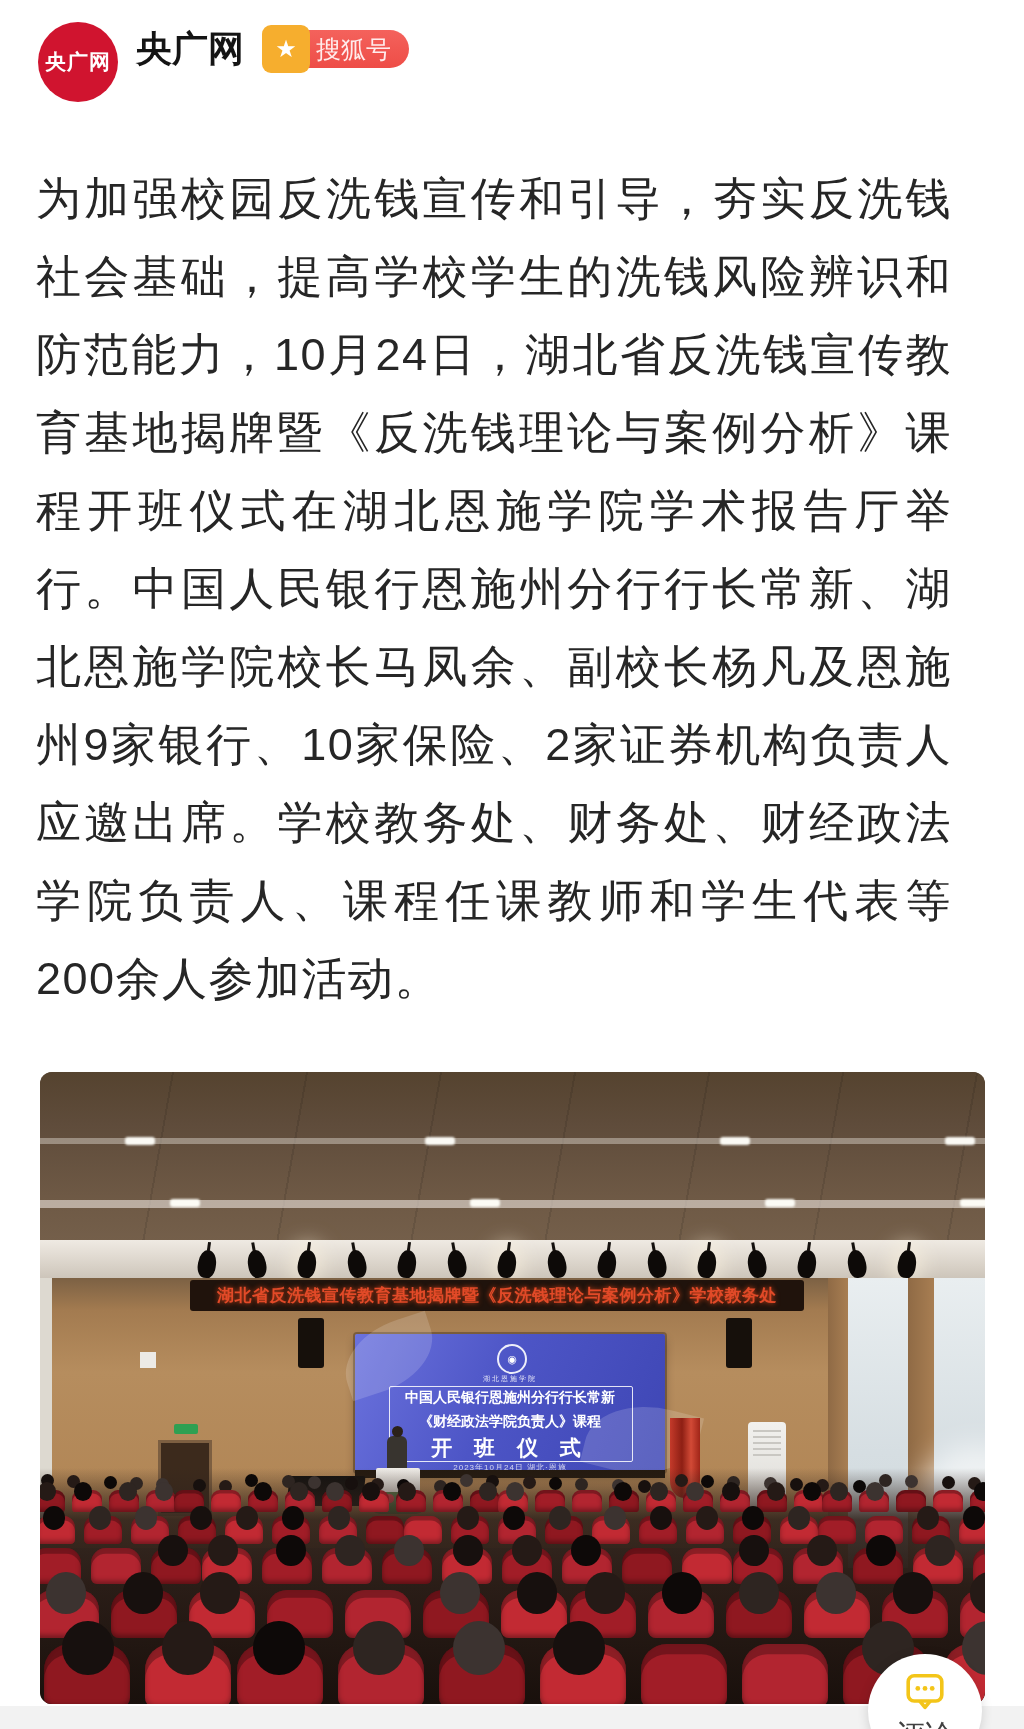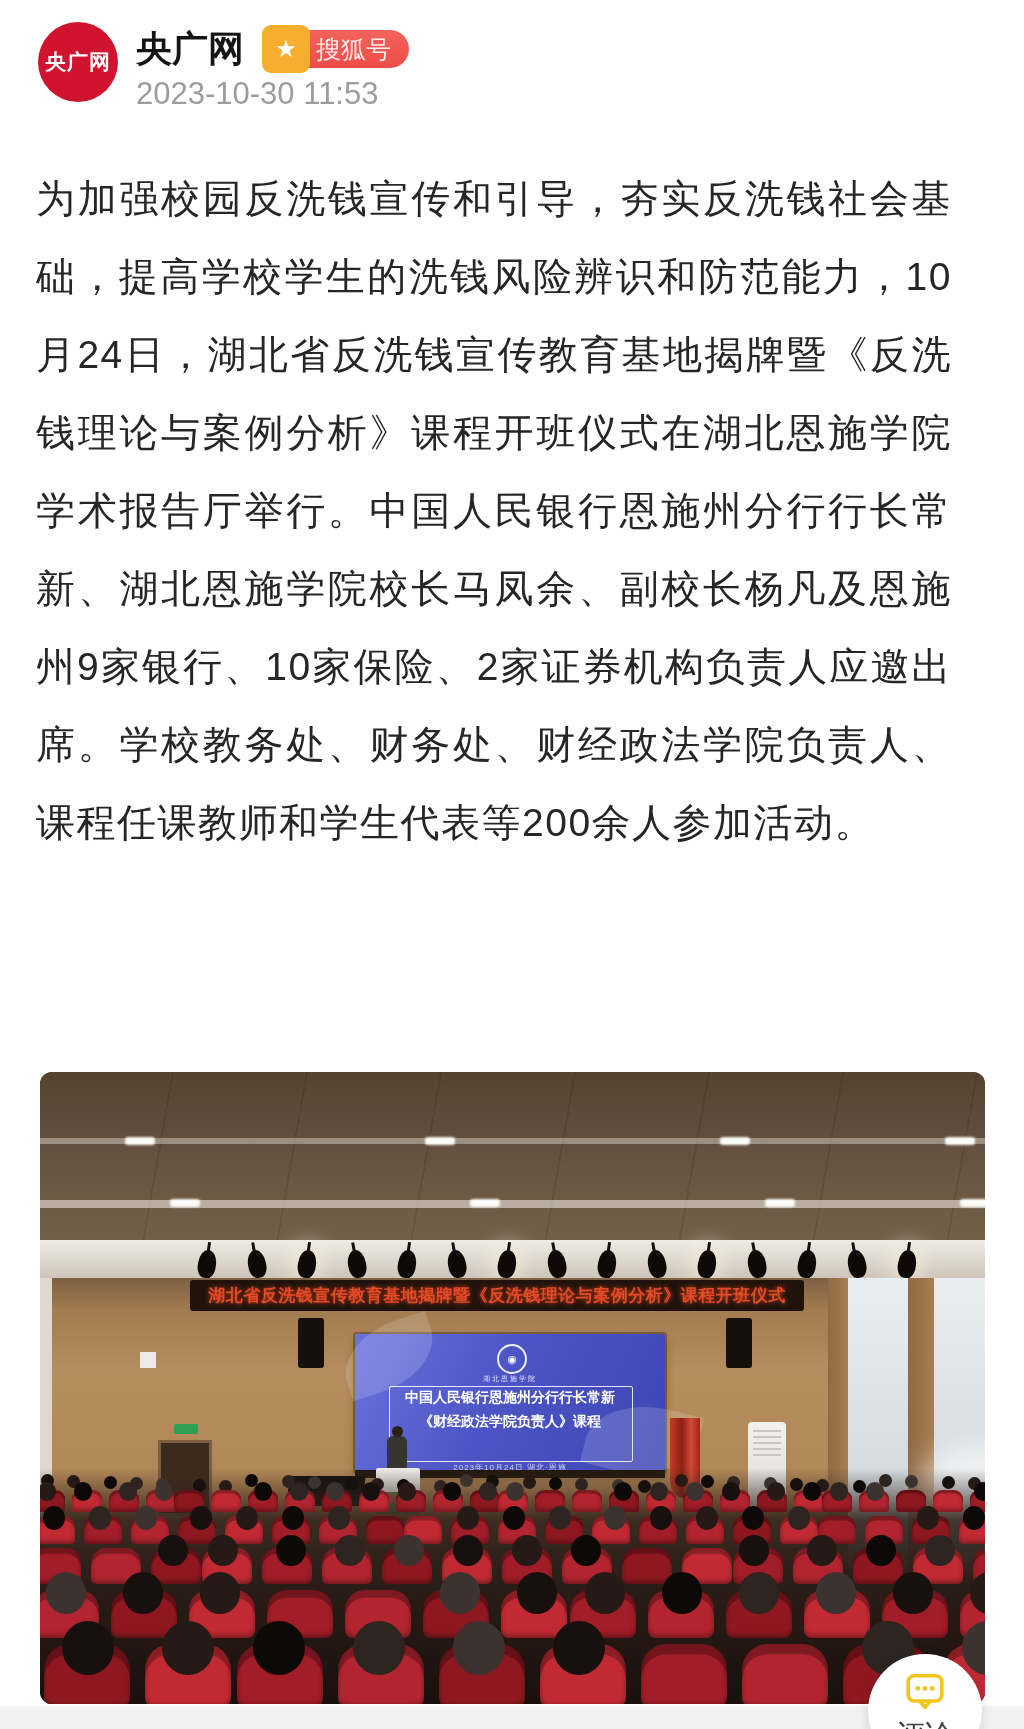--- a/index.html
+++ b/index.html
@@ -14,21 +14,21 @@
   .badge{display:flex;align-items:center;margin-left:18px;position:relative;height:48px;}
   .badge-pill{height:38px;line-height:38px;border-radius:19px;background:linear-gradient(#f4625c,#ee4d47);
               color:#ffecec;font-size:25px;padding:0 18px 0 32px;margin-left:-26px;}
   .badge-star{position:relative;width:48px;height:48px;z-index:2;}
   .badge-star i{content:"";position:absolute;inset:6px;background:#f6ae2e;border-radius:9px;display:block;}
   .badge-star i.rot{transform:rotate(45deg);background:#fbc63e;}
   .badge-star .glyph{position:absolute;inset:0;display:flex;align-items:center;justify-content:center;
               color:#fff;font-size:24px;font-style:normal;z-index:3;}
   .pub-date{position:absolute;left:136px;top:76px;font-size:31px;color:#9c9c9c;}
   
-  .article-body{position:absolute;left:36px;top:160px;width:916px;font-size:39px;line-height:78px;
+  .article-body{position:absolute;left:36px;top:160px;width:916px;font-size:45px;line-height:78px;
                 color:#262626;text-align:justify;letter-spacing:1.5px;}
   
   .photo{position:absolute;left:40px;top:1072px;width:945px;height:632px;border-radius:12px;
          overflow:hidden;background:#6b5748;}
   .photo *{position:absolute;}
   .ceiling{left:0;top:0;width:945px;height:178px;
      background:linear-gradient(180deg,#55432f 0%,#5f4c3b 30%,#6e5945 70%,#75604b 100%);}
   .ceiling::after{content:"";position:absolute;inset:0;
      background:repeating-linear-gradient(100deg,transparent 0 130px,rgba(0,0,0,.10) 130px 132px);}
   .lightline{left:0;width:945px;background:rgba(226,219,211,.45);}
@@ -110,21 +110,20 @@
     <span class="pub-name">央广网</span>
     <span class="badge">
       <span class="badge-star">
         <i class="rot"></i>
           <i></i>
           <i class="glyph">★</i>
       </span>
       <span class="badge-pill">搜狐号</span>
     </span>
   </div>
-  <div class="pub-date">2023-10-30 11:53</div>
 
   <div class="article-body">为加强校园反洗钱宣传和引导，夯实反洗钱社会基础，提高学校学生的洗钱风险辨识和防范能力，10月24日，湖北省反洗钱宣传教育基地揭牌暨《反洗钱理论与案例分析》课程开班仪式在湖北恩施学院学术报告厅举行。中国人民银行恩施州分行行长常新、湖北恩施学院校长马凤余、副校长杨凡及恩施州9家银行、10家保险、2家证券机构负责人应邀出席。学校教务处、财务处、财经政法学院负责人、课程任课教师和学生代表等200余人参加活动。</div>
 
   <div class="photo">
     <div class="ceiling"></div>
     <div class="lightline" style="top:66px;height:6px;"></div>
     <div class="lightline" style="top:128px;height:8px;background:rgba(236,229,221,.6);"></div>
     <div class="spot-band" id="spot-band">
         <div class="lamp" style="left: 158px; transform: rotate(8deg);"></div>
         <div class="lamp" style="left: 208px; transform: rotate(-10deg);"></div>
@@ -143,35 +142,36 @@
         <div class="lamp" style="left: 858px; transform: rotate(8deg); box-shadow: rgba(255, 246, 226, 0.55) 0px 0px 20px 8px;"></div>
       </div>
     <div class="stage-wall"></div>
     <div class="left-sliver"></div>
     <div class="win-pillar" style="left:788px;top:206px;width:20px;height:290px;"></div>
     <div class="win-glass" style="left:808px;top:206px;width:60px;height:290px;"></div>
     <div class="win-pillar" style="left:868px;top:206px;width:26px;height:290px;"></div>
     <div class="win-glass" style="left:894px;top:206px;width:51px;height:290px;"></div>
     <div class="glare"></div>
     <div class="led-banner">
-      <span>湖北省反洗钱宣传教育基地揭牌暨《反洗钱理论与案例分析》课程开班仪式</span>
+      <span>湖北省反洗钱宣传教育基地揭牌暨《反洗钱理论与案例分析》学校教务处</span>
     </div>
     <div class="speaker" style="left:258px;"></div>
     <div class="speaker" style="left:686px;"></div>
     <div class="wall-sign"></div>
     <div class="exit-sign"></div>
     <div class="door"></div>
     <div class="screen">
       <div class="ribbon" style="left:-14px;top:-10px;width:96px;height:64px;transform:rotate(-18deg);"></div>
       <div class="ribbon" style="left:232px;top:70px;width:110px;height:72px;transform:rotate(14deg);"></div>
       <div class="emblem">◉</div>
       <div class="emblem-cap">湖北恩施学院</div>
       <div class="screen-frame"></div>
       <div class="s1">中国人民银行恩施州分行行长常新</div>
       <div class="s2">《财经政法学院负责人》课程</div>
+      <div class="s3">开 班 仪 式</div>
       <div class="s4">2023年10月24日 湖北·恩施</div>
     </div>
     <div class="under-screen"></div>
     <div class="ac-unit"></div>
     <div class="drape"></div>
     <div class="stage-monitor"></div>
     <div class="person"></div>
     <div class="podium"></div>
     <div class="flowers"></div>
     <div class="audience" id="audience">

